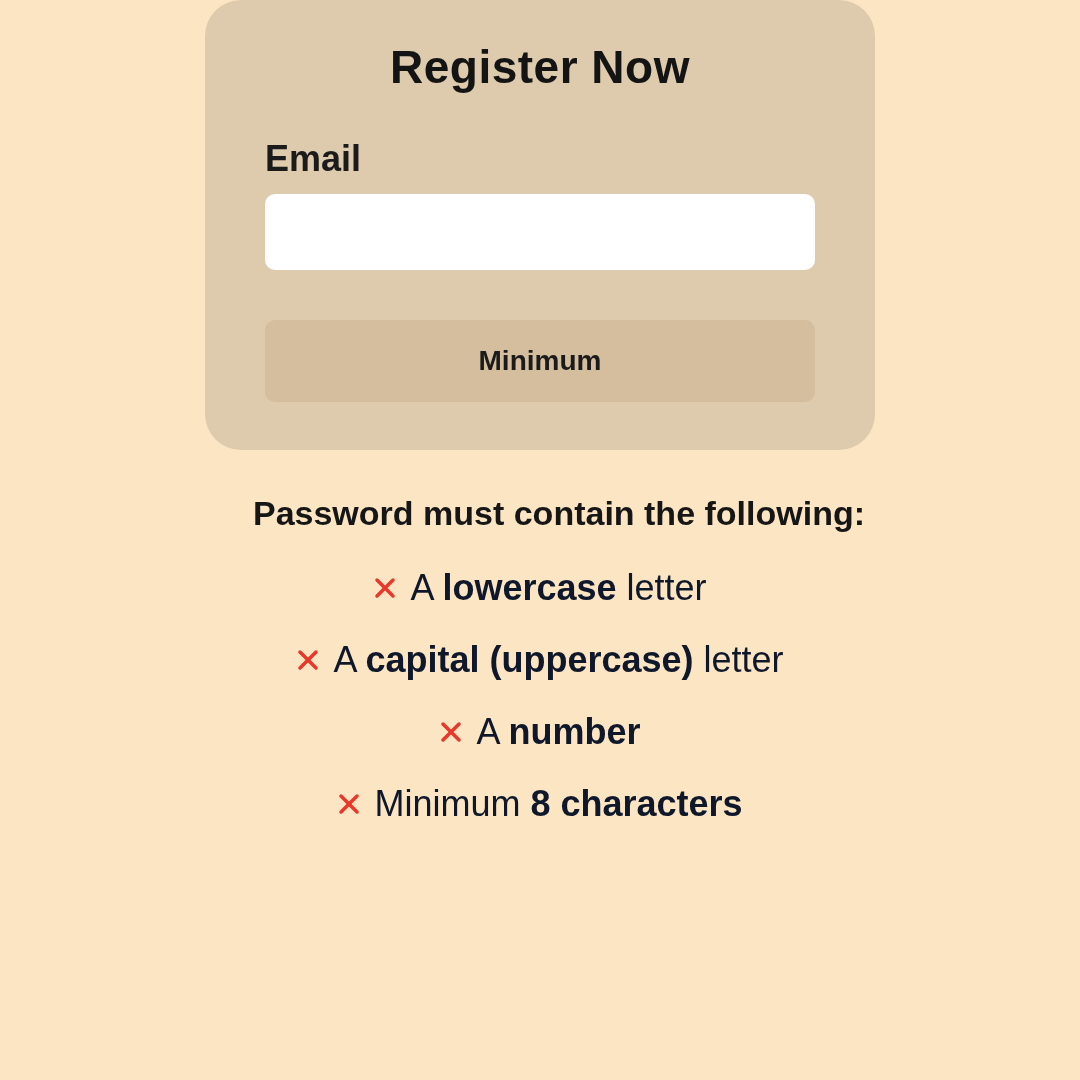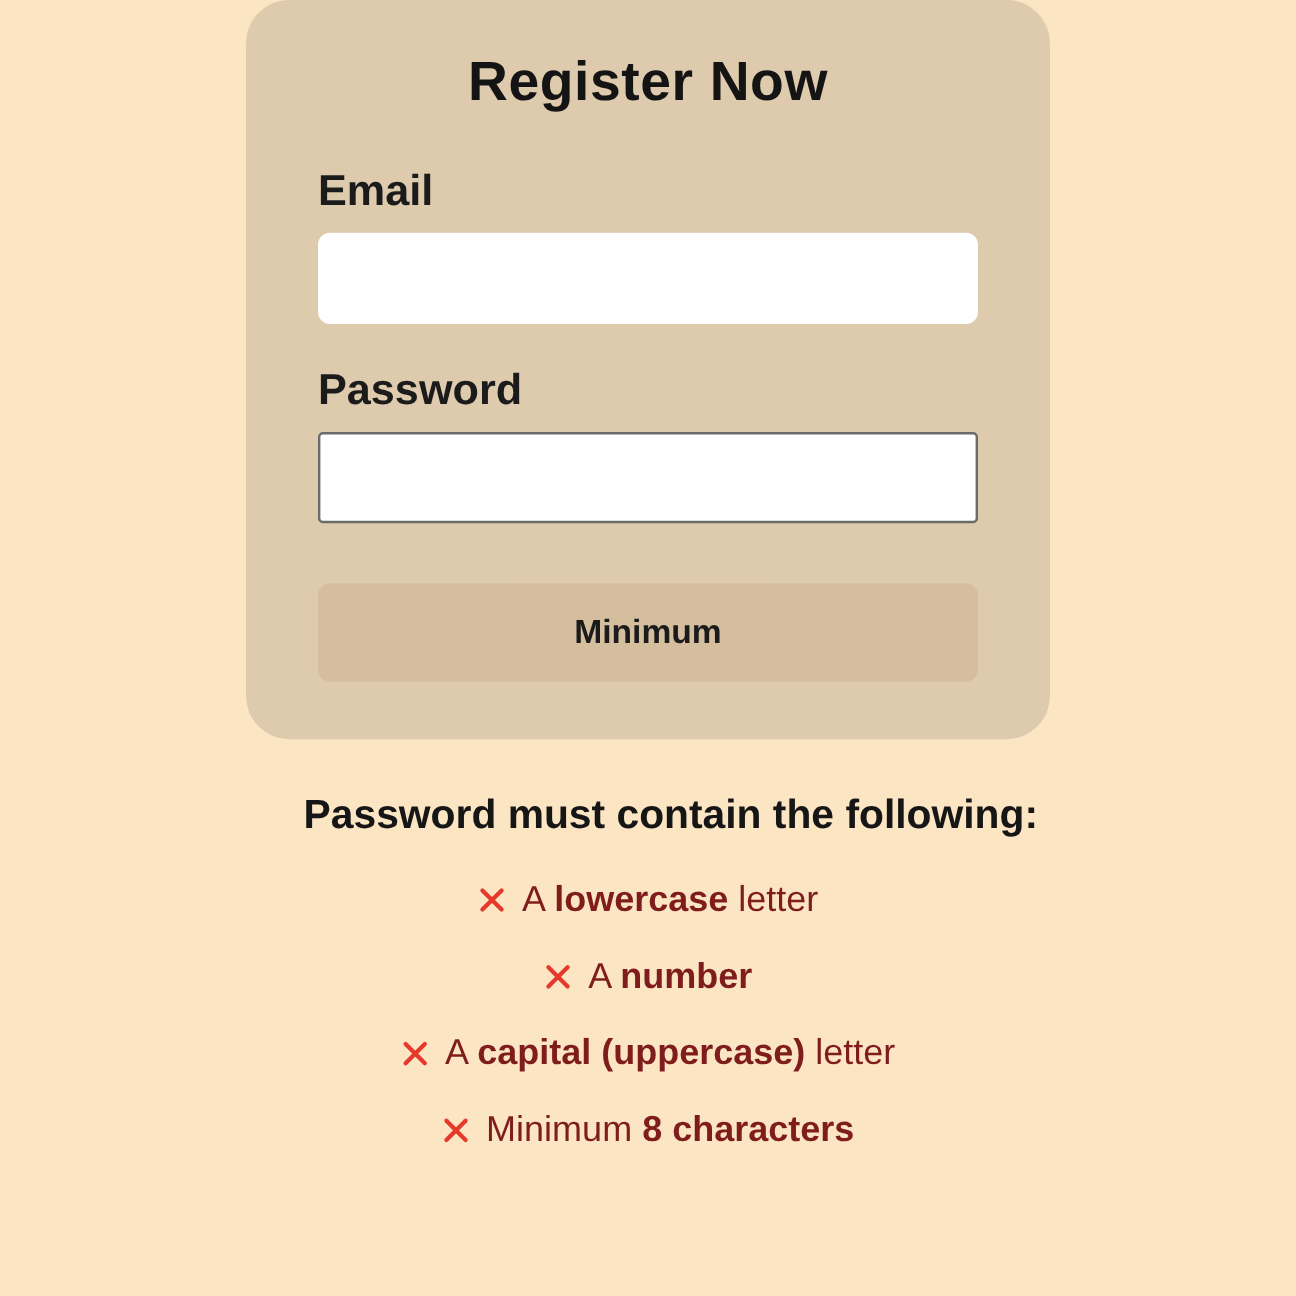--- a/index.html
+++ b/index.html
@@ -68,22 +68,22 @@
     font-weight: 800;
     color: #161616;
     margin-bottom: 34px;
     padding-left: 38px;
   }
   .rule {
     display: flex;
     justify-content: center;
     align-items: center;
     gap: 13px;
-    font-size: 30px;
-    color: #7f1d1d;
+    font-size: 36px;
+    color: #0f172a;
     margin-bottom: 30px;
     font-weight: 400;
   }
   .rule b { font-weight: 800; }
   .x-icon {
     width: 24px;
     height: 24px;
     display: inline-block;
   }
   .x-icon svg { width: 100%; height: 100%; display: block; }
@@ -92,24 +92,20 @@
 <body>
 
 <div class="card">
   <h1>Register Now</h1>
 
   <div class="field">
     <label class="field-label">Email</label>
     <input type="text" class="text-input" value="" style="">
   </div>
 
-  <div class="field">
-    <label class="field-label">Password</label>
-    <input type="password" class="text-input focused" value="" style="">
-  </div>
 
   <button class="register-btn">Minimum</button>
 </div>
 
 <div class="rules">
   <div class="rules-title">Password must contain the following:</div>
   <div id="rules-list">
       <div class="rule">
         <span class="x-icon">
           <svg viewBox="0 0 24 24" fill="none" stroke="#E6392B" stroke-width="3.5" stroke-linecap="round">
@@ -119,30 +115,30 @@
         </span>
         <span>A <b>lowercase</b> letter</span>
       </div>
       <div class="rule">
         <span class="x-icon">
           <svg viewBox="0 0 24 24" fill="none" stroke="#E6392B" stroke-width="3.5" stroke-linecap="round">
             <line x1="4" y1="4" x2="20" y2="20"></line>
             <line x1="20" y1="4" x2="4" y2="20"></line>
           </svg>
         </span>
-        <span>A <b>number</b></span>
+        <span>A <b>capital (uppercase)</b> letter</span>
       </div>
       <div class="rule">
         <span class="x-icon">
           <svg viewBox="0 0 24 24" fill="none" stroke="#E6392B" stroke-width="3.5" stroke-linecap="round">
             <line x1="4" y1="4" x2="20" y2="20"></line>
             <line x1="20" y1="4" x2="4" y2="20"></line>
           </svg>
         </span>
-        <span>A <b>capital (uppercase)</b> letter</span>
+        <span>A <b>number</b></span>
       </div>
       <div class="rule">
         <span class="x-icon">
           <svg viewBox="0 0 24 24" fill="none" stroke="#E6392B" stroke-width="3.5" stroke-linecap="round">
             <line x1="4" y1="4" x2="20" y2="20"></line>
             <line x1="20" y1="4" x2="4" y2="20"></line>
           </svg>
         </span>
         <span>Minimum <b>8 characters</b></span>
       </div>

